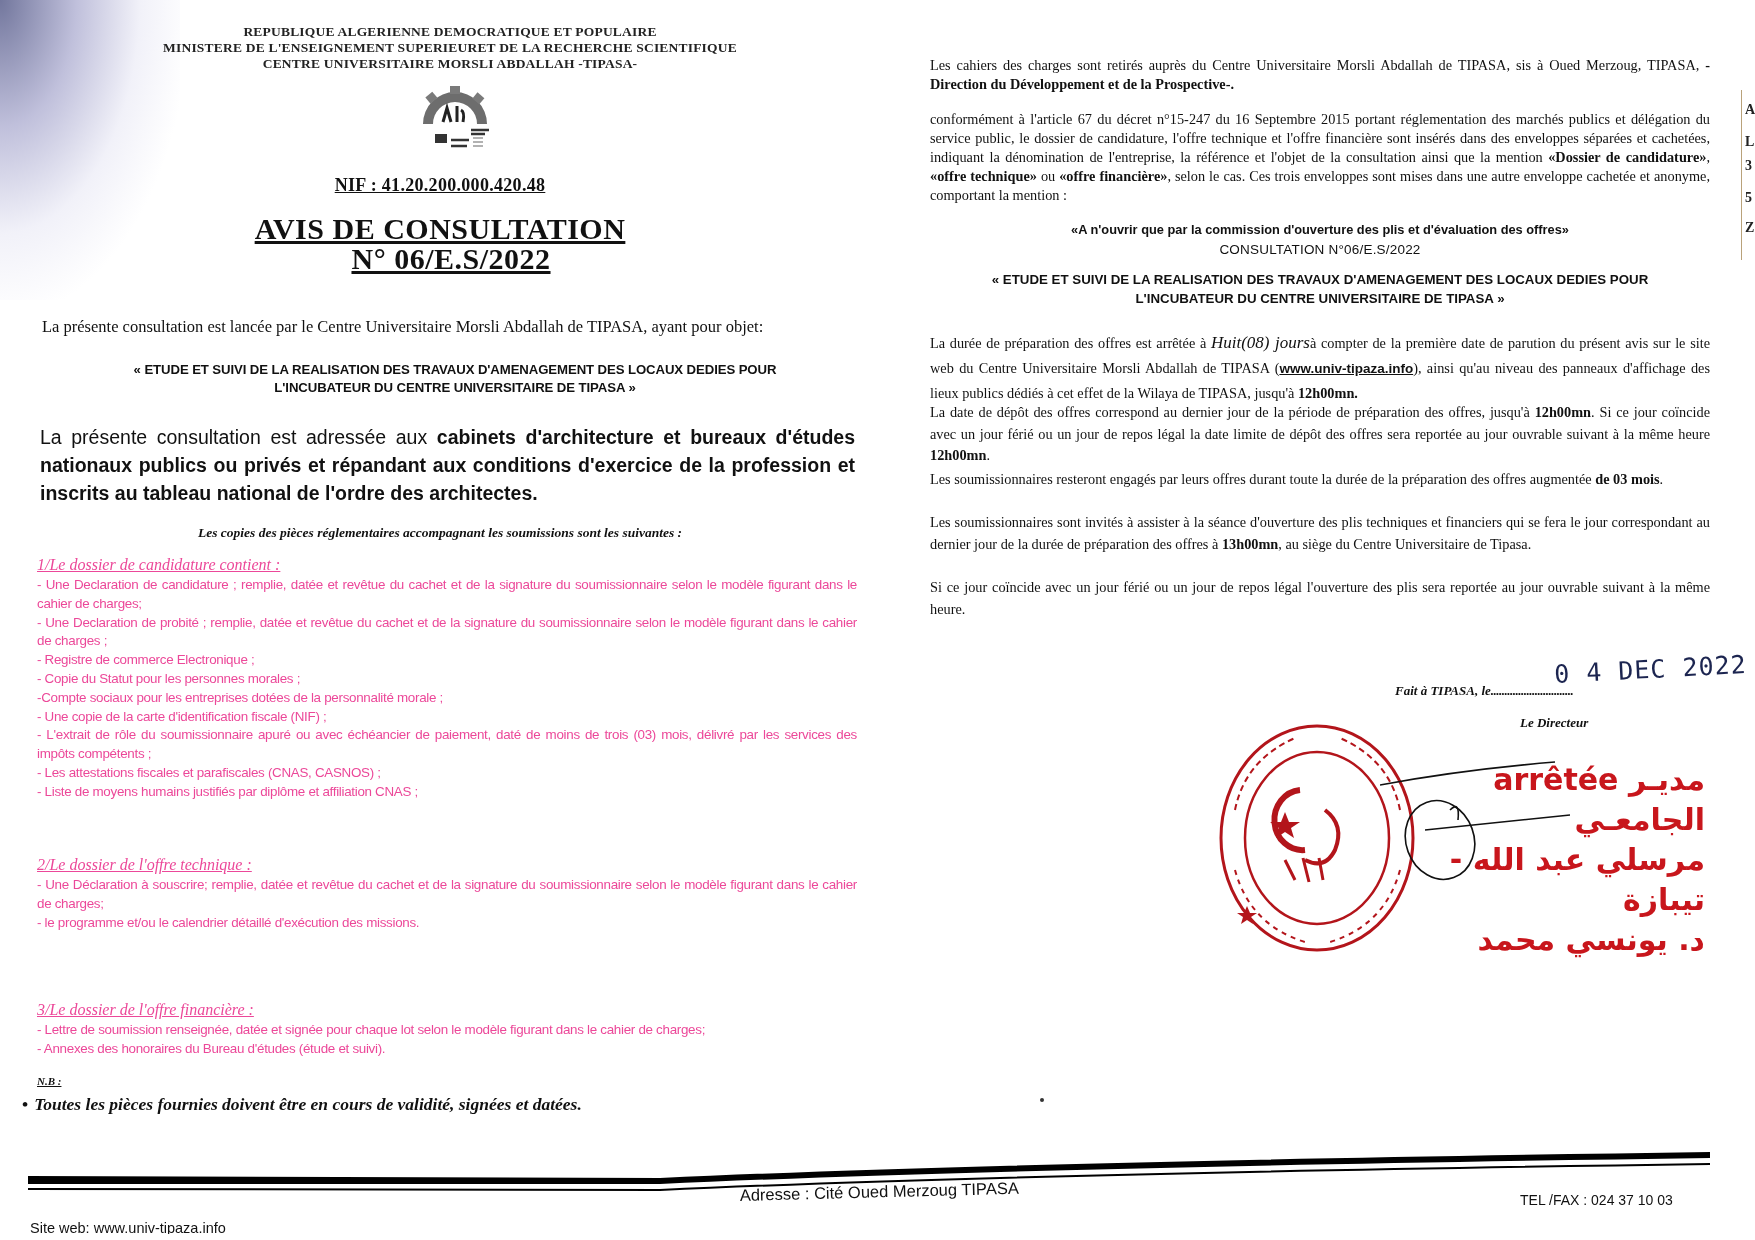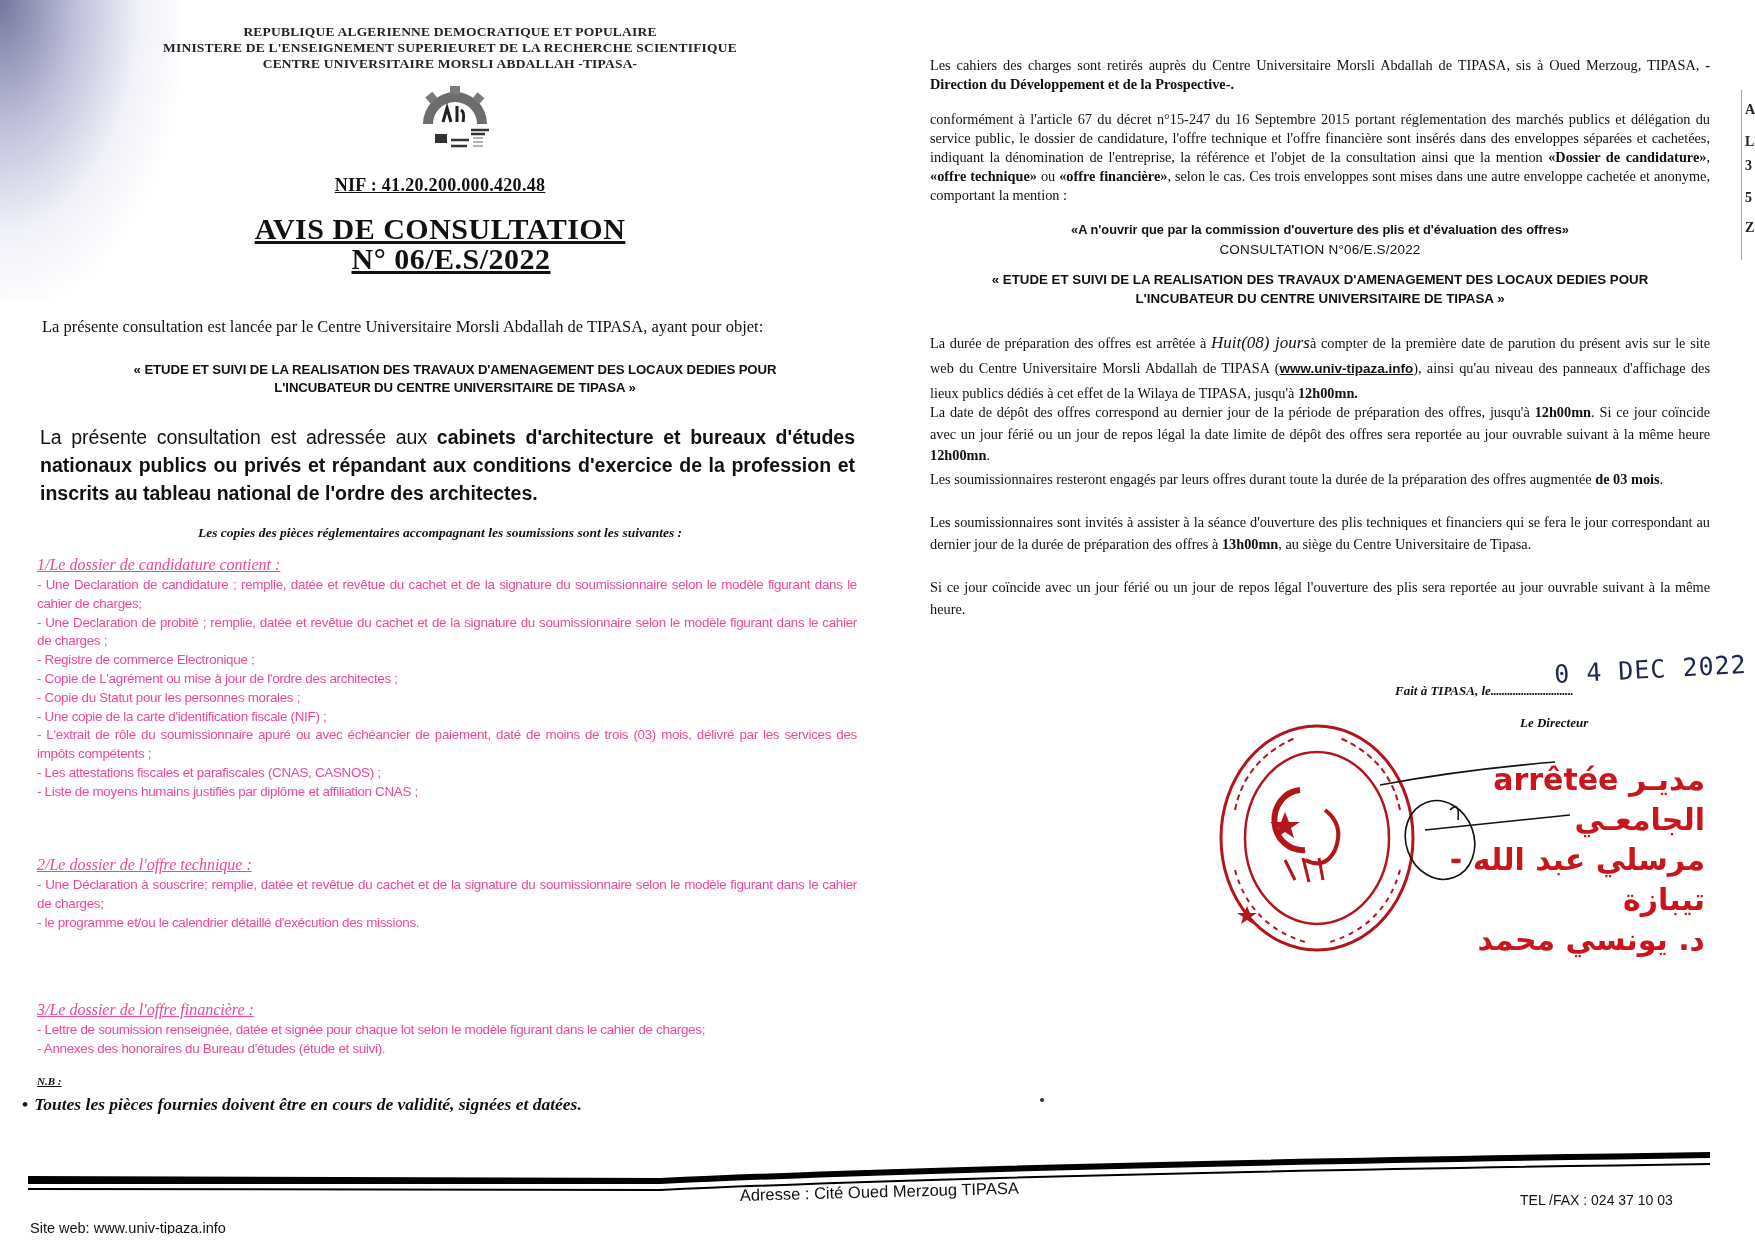--- a/index.html
+++ b/index.html
@@ -126,22 +126,22 @@
     <span>La présente consultation est adressée aux </span><span class="b">cabinets d'architecture et bureaux d'études nationaux publics ou privés et répandant aux conditions d'exercice de la profession et inscrits au tableau national de l'ordre des architectes.</span>
   </div>
 
   <div class="pieces-intro">Les copies des pièces réglementaires accompagnant les soumissions sont les suivantes :</div>
 
   <div class="sect s1">
     <div class="h">1/Le dossier de candidature contient :</div>
     <div class="li">- Une Declaration de candidature ; remplie, datée et revêtue du cachet et de la signature du soumissionnaire selon le modèle figurant dans le cahier de charges;</div>
     <div class="li">- Une Declaration de probité ; remplie, datée et revêtue du cachet et de la signature du soumissionnaire selon le modèle figurant dans le cahier de charges ;</div>
     <div class="li">- Registre de commerce Electronique ;</div>
-    <div class="li">- Copie de L'agrément ou mise à jour de l'ordre des architectes ;</div>
     <div class="li">- Copie du Statut pour les personnes morales ;</div>
+    <div class="li">-Compte sociaux pour les entreprises dotées de la personnalité morale ;</div>
     <div class="li">- Une copie de la carte d'identification fiscale (NIF) ;</div>
     <div class="li">- L'extrait de rôle du soumissionnaire apuré ou avec échéancier de paiement, daté de moins de trois (03) mois, délivré par les services des impôts compétents ;</div>
     <div class="li">- Les attestations fiscales et parafiscales (CNAS, CASNOS) ;</div>
     <div class="li">- Liste de moyens humains justifiés par diplôme et affiliation CNAS ;</div>
   </div>
 
   <div class="sect s2">
     <div class="h">2/Le dossier de l'offre technique :</div>
     <div class="li">- Une Déclaration à souscrire; remplie, datée et revêtue du cachet et de la signature du soumissionnaire selon le modèle figurant dans le cahier de charges;</div>
     <div class="li">-  le programme et/ou le calendrier  détaillé d'exécution des missions.</div>

